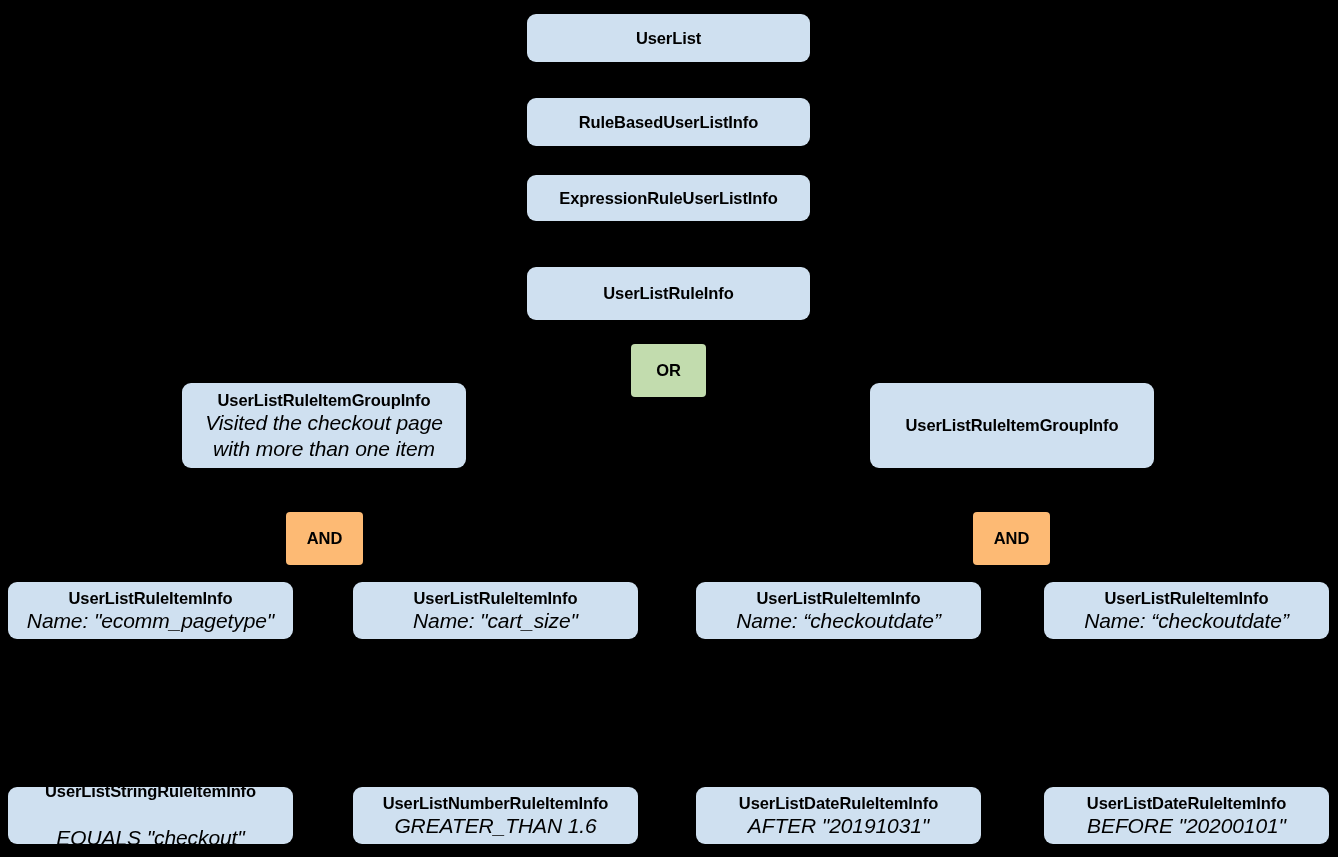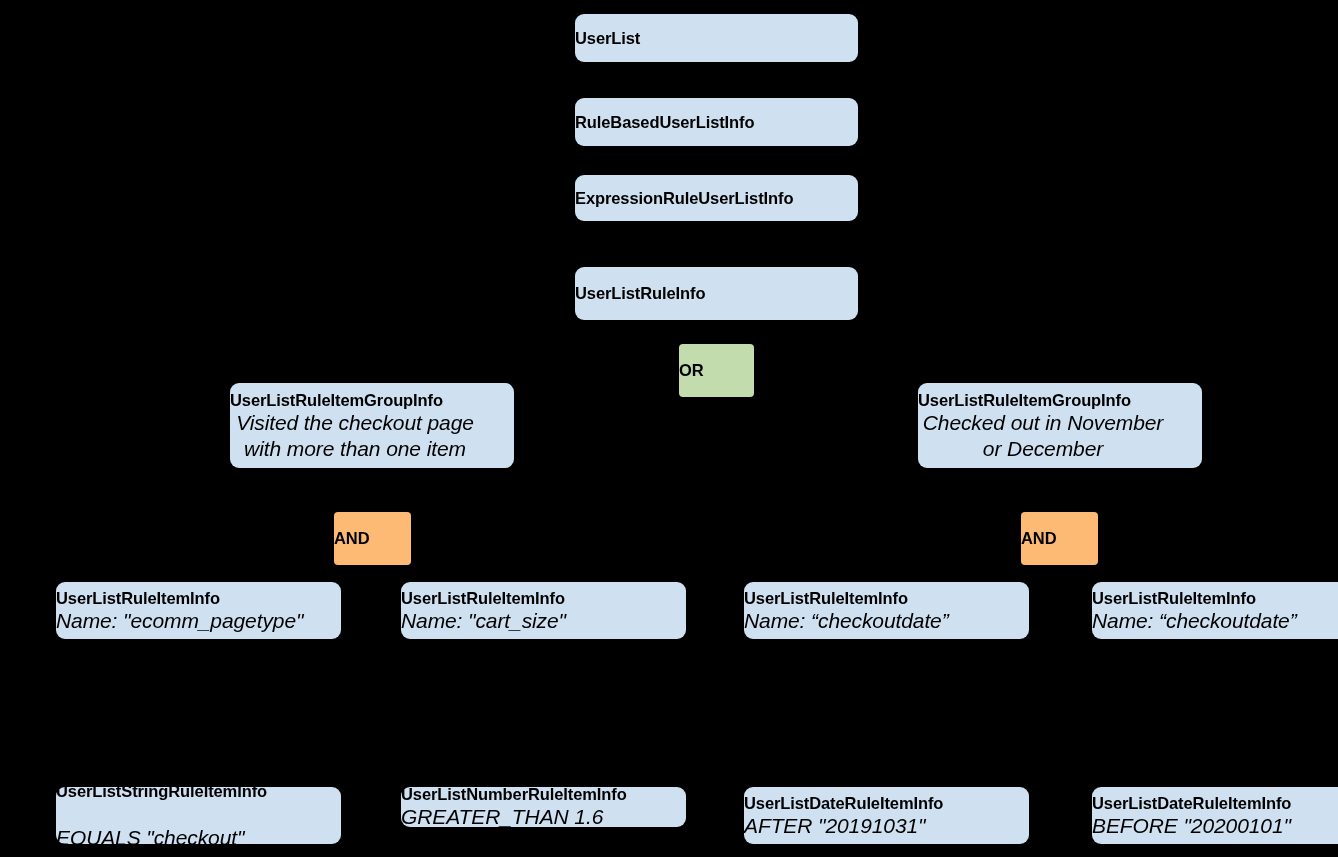--- a/index.html
+++ b/index.html
@@ -15,26 +15,25 @@
     width: 1338px;
     height: 857px;
     background: #000000;
     overflow: hidden;
   }
   .node {
     position: absolute;
     box-sizing: border-box;
     display: flex;
     flex-direction: column;
-    align-items: flex-start;
+    align-items: center;
     justify-content: center;
     text-align: center;
     color: #000000;
     line-height: 1.22;
-    margin-left: 48px;
   }
   .node-entity {
     background: #cfe0f0;
     border-radius: 9px;
   }
   .node-title {
     font-weight: bold;
     font-size: 16.5px;
     letter-spacing: -0.1px;
     white-space: nowrap;
@@ -92,21 +91,20 @@
   <div class="arrowhead" style="left:314px; top:372px;"></div>
   <div class="arrowhead" style="left:993px; top:372px;"></div>
 
   <div class="node node-entity" style="left:182px; top:383px; width:284px; height:85px;">
     <div class="node-title">UserListRuleItemGroupInfo</div>
     <div class="node-sub wrap">Visited the checkout page with more than one item</div>
   </div>
 
   <div class="node node-entity" style="left:870px; top:383px; width:284px; height:85px;">
     <div class="node-title">UserListRuleItemGroupInfo</div>
-    <div class="node-sub wrap">Checked out in November or December</div>
   </div>
 
   <div class="node node-op op-and" style="left:286px; top:512px; width:77px; height:53px;">
     <div class="node-title">AND</div>
   </div>
 
   <div class="node node-op op-and" style="left:973px; top:512px; width:77px; height:53px;">
     <div class="node-title">AND</div>
   </div>
 
@@ -128,21 +126,21 @@
   <div class="node node-entity" style="left:1044px; top:582px; width:285px; height:57px;">
     <div class="node-title">UserListRuleItemInfo</div>
     <div class="node-sub">Name: “checkoutdate”</div>
   </div>
 
   <div class="node node-entity" style="left:8px; top:787px; width:285px; height:57px;gap:24px;">
     <div class="node-title">UserListStringRuleItemInfo</div>
     <div class="node-sub">EQUALS "checkout"</div>
   </div>
 
-  <div class="node node-entity" style="left:353px; top:787px; width:285px; height:40px;">
+  <div class="node node-entity" style="left:353px; top:787px; width:285px; height:57px;">
     <div class="node-title">UserListNumberRuleItemInfo</div>
     <div class="node-sub">GREATER_THAN 1.6</div>
   </div>
 
   <div class="node node-entity" style="left:696px; top:787px; width:285px; height:57px;">
     <div class="node-title">UserListDateRuleItemInfo</div>
     <div class="node-sub">AFTER "20191031"</div>
   </div>
 
   <div class="node node-entity" style="left:1044px; top:787px; width:285px; height:57px;">

